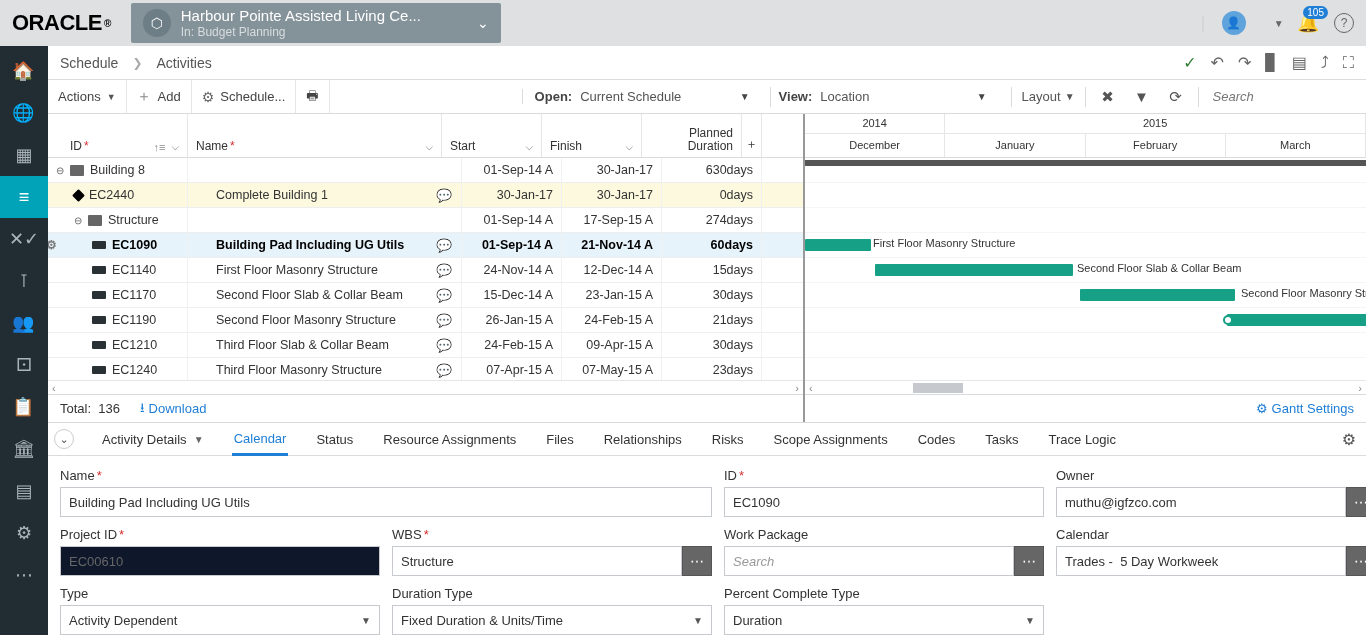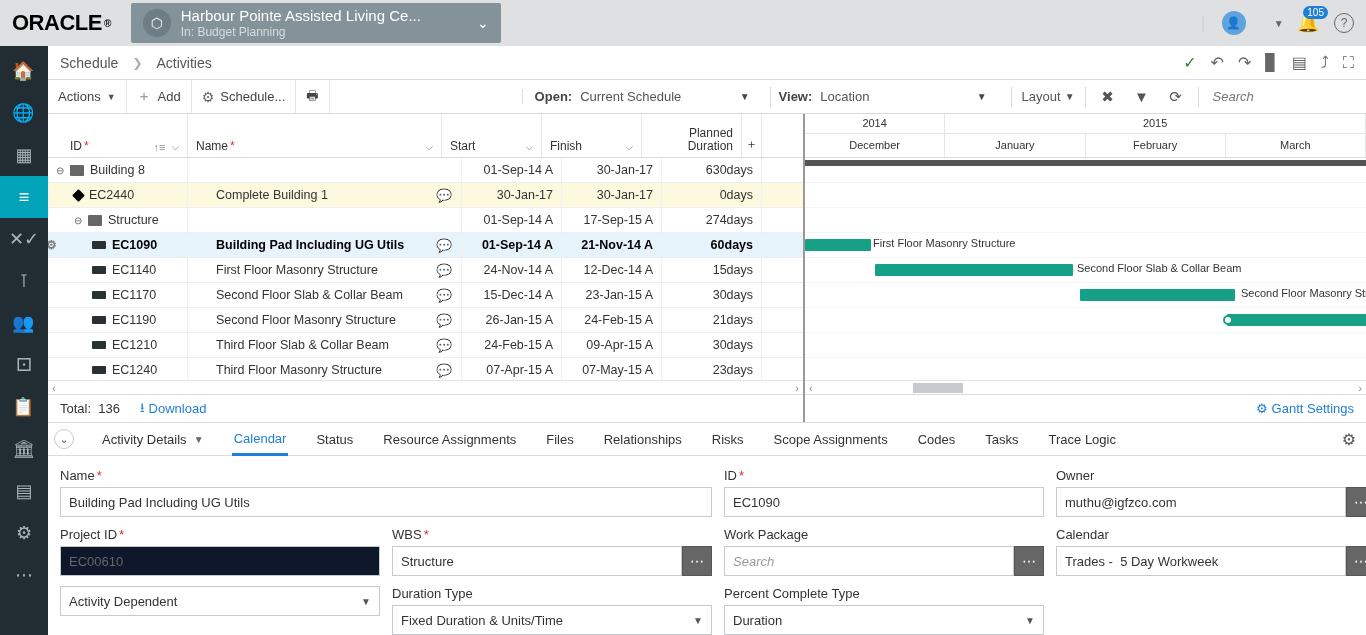--- a/index.html
+++ b/index.html
@@ -516,20 +516,21 @@
     </div>
     <div class="fld">
       <label>Calendar</label>
       <div class="picker">
           <input value="Trades -  5 Day Workweek" style="">
           <div class="pbtn">⋯</div>
         </div>
     </div>
 
     <div class="fld">
+      <label>Type</label>
       <div class="sel">
           <span>Activity Dependent</span>
           <span class="caret">▼</span>
         </div>
     </div>
     <div class="fld">
       <label>Duration Type</label>
       <div class="sel">
           <span>Fixed Duration &amp; Units/Time</span>
           <span class="caret">▼</span>

